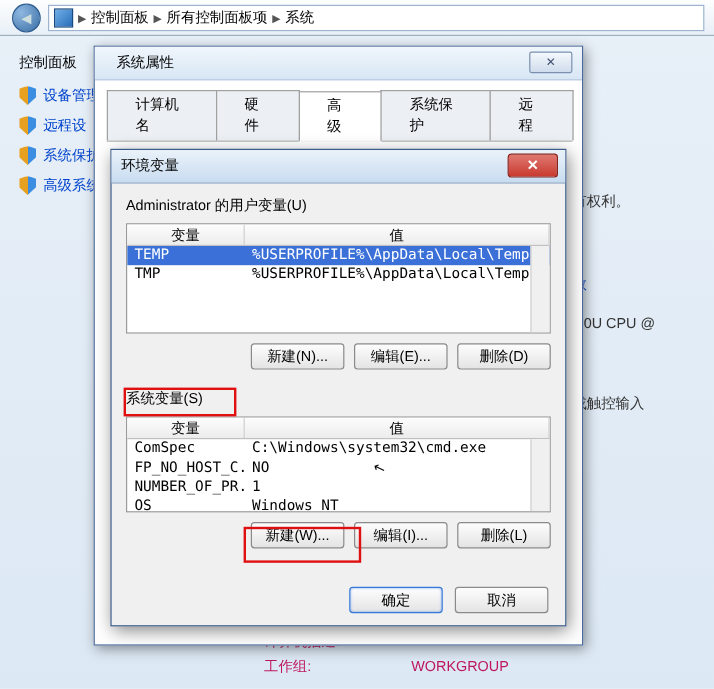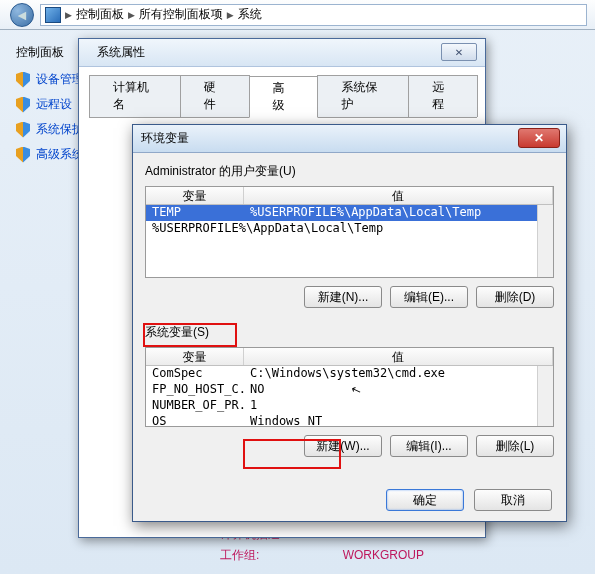--- a/index.html
+++ b/index.html
@@ -137,26 +137,25 @@
 .tab.active {
   background: #fff;
   position: relative;
   top: 1px;
   border-bottom: 1px solid #fff;
 }
 
 .win-env {
   position: absolute;
   left: 92px; top: 124px;
-  width: 435px;
+  width: 380px;
   height: 398px;
   background: #f0f0f0;
   border: 1px solid #3a5a8a;
   box-shadow: 2px 4px 14px rgba(0,0,0,0.5);
-  margin-left: 40px;
 }
 .env-title {
   height: 28px;
   background: linear-gradient(to bottom, #eaf2fa 0%, #c8dcf0 100%);
   border-bottom: 1px solid #90a8c8;
   display: flex;
   align-items: center;
   padding-left: 8px;
   position: relative;
 }
@@ -323,20 +322,21 @@
     <div class="listbox">
       <div class="lb-header">
         <div class="col col-var">变量</div>
         <div class="col col-val">值</div>
       </div>
       <div class="lb-row sel">
         <div class="col col-var">TEMP</div>
         <div class="col col-val">%USERPROFILE%\AppData\Local\Temp</div>
       </div>
       <div class="lb-row">
+        <div class="col col-var">TMP</div>
         <div class="col col-val">%USERPROFILE%\AppData\Local\Temp</div>
       </div>
       <div class="lb-scroll"></div>
     </div>
 
     <div class="btn-row">
       <button class="win-btn">新建(N)...</button>
       <button class="win-btn">编辑(E)...</button>
       <button class="win-btn">删除(D)</button>
     </div>

